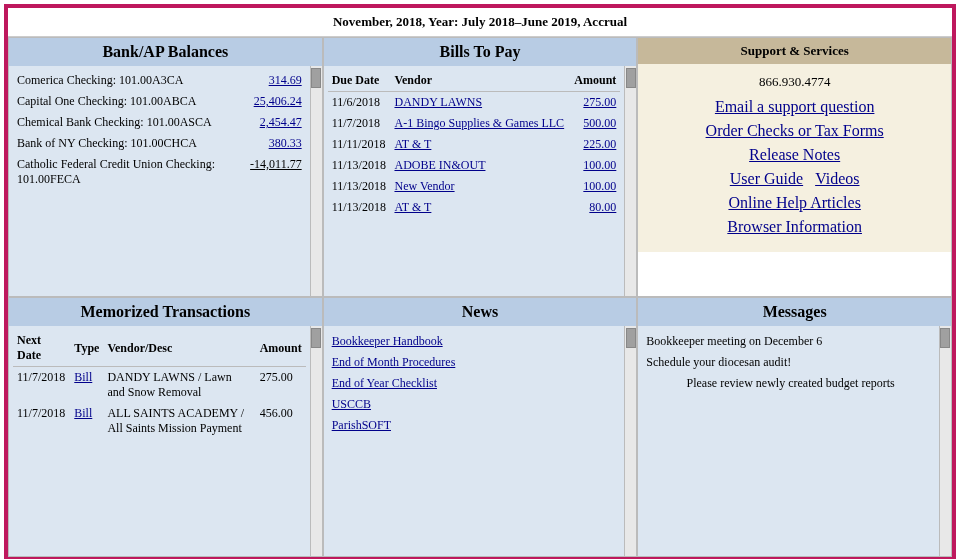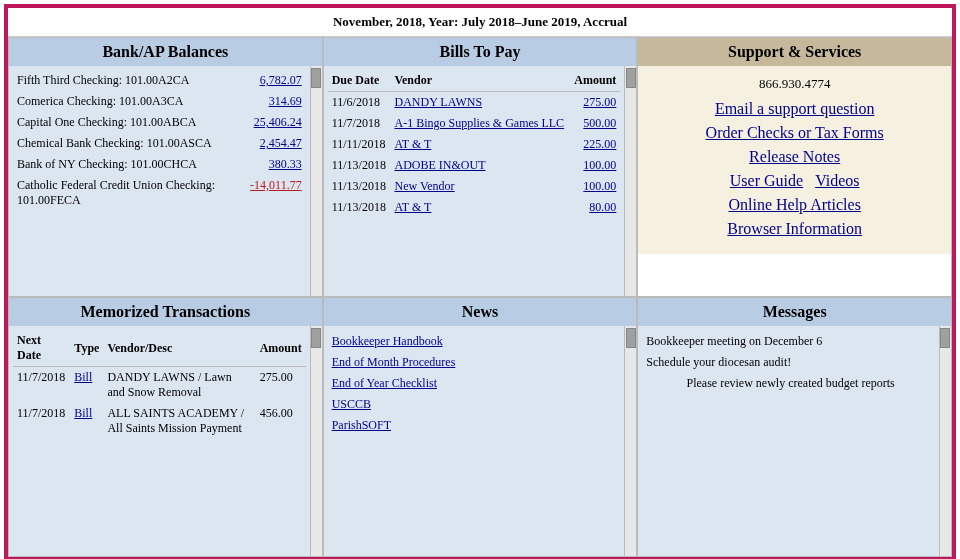--- a/index.html
+++ b/index.html
@@ -47,21 +47,21 @@
       padding: 3px 4px;
       vertical-align: top;
     }
     .bank-table .amount {
       text-align: right;
       color: #00008b;
       text-decoration: underline;
       white-space: nowrap;
     }
     .bank-table .negative {
-      color: #b91c1c;
+      color: #000000;
     }
     
     .bills-table {
       width: 100%;
       border-collapse: collapse;
     }
     .bills-table th {
       background: #dce6f1;
       font-weight: bold;
       padding: 3px 4px;
@@ -107,21 +107,21 @@
       display: flex;
       justify-content: center;
       gap: 12px;
       margin: 6px 0;
     }
     .support-header {
       background: #c6b89a;
       text-align: center;
       font-weight: bold;
       padding: 5px;
-      font-size: 16px;
+      font-size: 13px;
     }
     
     .memo-table {
       width: 100%;
       border-collapse: collapse;
     }
     .memo-table th {
       background: #dce6f1;
       font-weight: bold;
       padding: 3px 4px;
@@ -170,24 +170,20 @@
 
 <div class="page-wrapper">
   <div class="page-title">November, 2018, Year: July 2018–June 2019, Accrual</div>
   <div class="main-grid">
 
     <div class="panel">
       <div class="panel-header">Bank/AP Balances</div>
       <div class="panel-body-scroll" style="min-height:230px; padding-right:16px;">
         <table class="bank-table">
           <tbody id="bank-tbody">
-              <tr>
-                <td>Fifth Third Checking: 101.00A2CA</td>
-      <td class="amount">6,782.07</td>
-              </tr>
               <tr>
                 <td>Comerica Checking: 101.00A3CA</td>
       <td class="amount">314.69</td>
               </tr>
               <tr>
                 <td>Capital One Checking: 101.00ABCA</td>
       <td class="amount">25,406.24</td>
               </tr>
               <tr>
                 <td>Chemical Bank Checking: 101.00ASCA</td>

